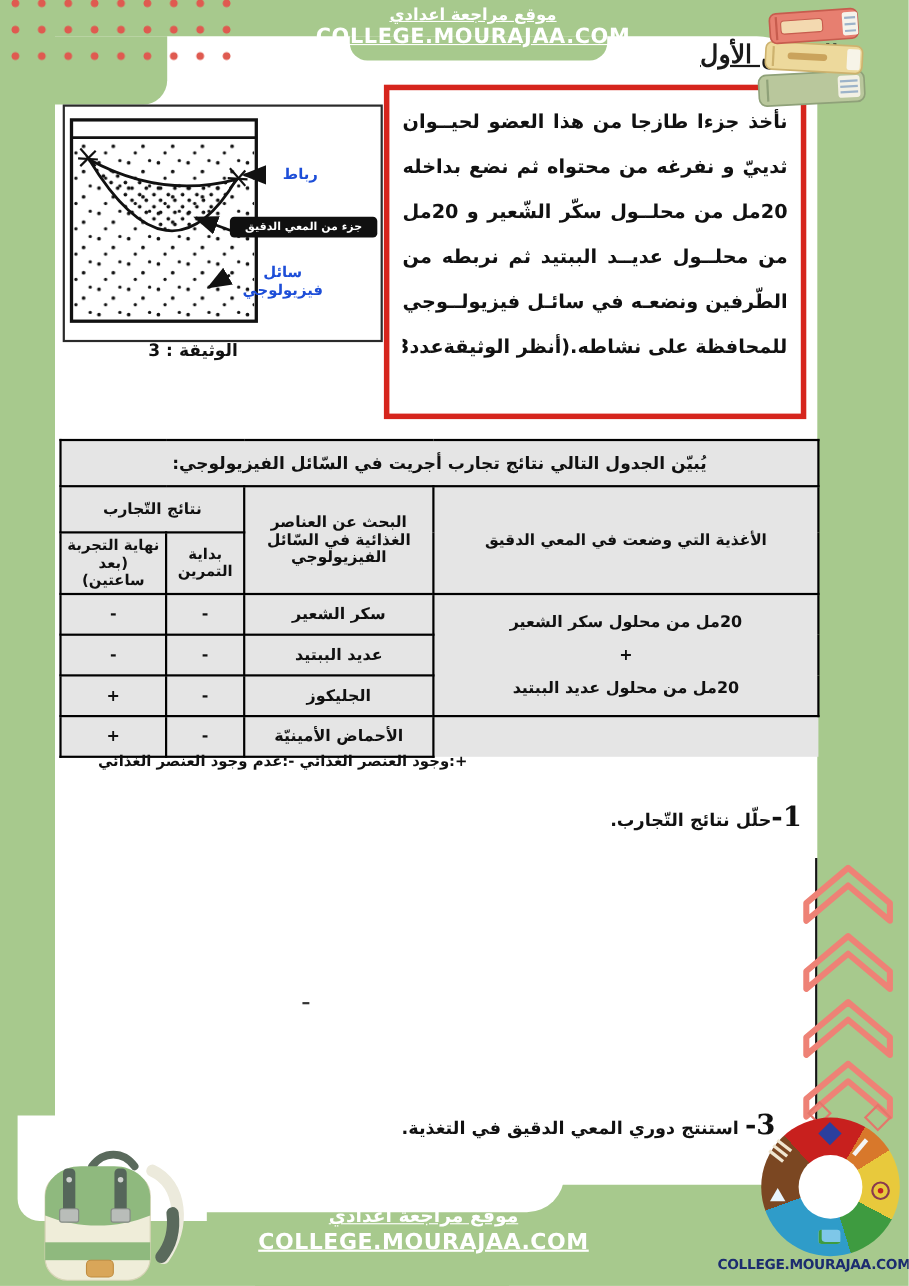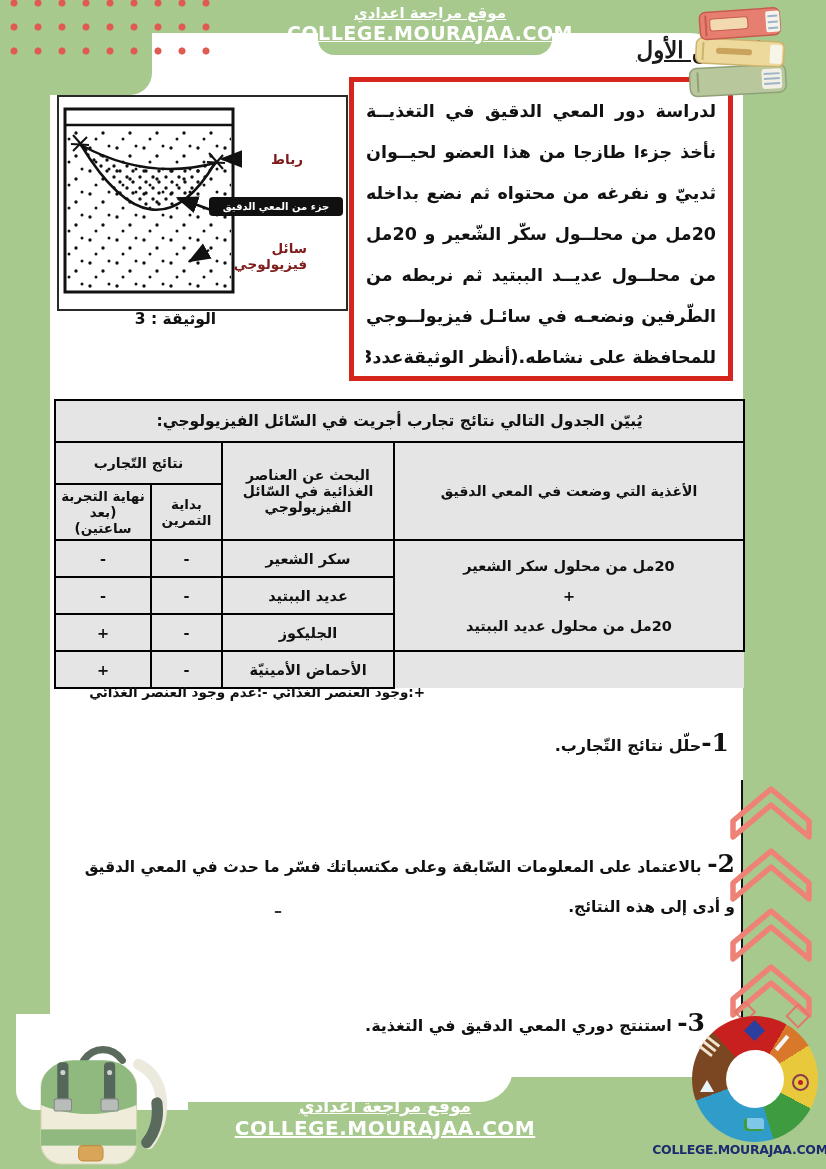--- a/index.html
+++ b/index.html
@@ -21,21 +21,21 @@
   .site-header .l2{font-size:19px;font-weight:bold;text-decoration:underline;letter-spacing:.5px;}
   .books{position:absolute;left:686px;top:0;z-index:5;}
   .title{position:absolute;left:590px;top:36px;width:172px;direction:rtl;text-align:right;z-index:4;
         font-family:"DejaVu Serif",serif;font-weight:bold;font-size:23px;color:#1a1a1a;
         text-decoration:underline;}
   .red-box{position:absolute;left:349px;top:77px;width:384px;height:304px;box-sizing:border-box;
         background:#fff;border:5px solid #d6251d;padding:9px 12px 6px 12px;z-index:4;}
   .red-box .iline{direction:rtl;text-align:justify;text-align-last:justify;line-height:41px;
         font-size:17.5px;font-weight:bold;color:#111;white-space:nowrap;overflow:hidden;}
   .figure-box{position:absolute;left:57px;top:95px;width:287px;height:212px;border:2px solid #2a2a2a;z-index:3;}
-  .fig-label{position:absolute;direction:rtl;font-weight:bold;color:#7f1d1d;z-index:4;}
+  .fig-label{position:absolute;direction:rtl;font-weight:bold;color:#1d4ed8;z-index:4;text-align:center;}
   .lbl-ligature{left:243px;top:151px;width:60px;font-size:13.5px;}
   .lbl-intestine{left:209px;top:197px;width:126px;font-size:10px;background:#101010;color:#fff;
         text-align:center;padding:4px 4px;border-radius:4px;}
   .lbl-liquid{left:207px;top:240px;width:100px;font-size:13.5px;}
   .fig-caption{position:absolute;left:88px;top:310px;width:175px;text-align:center;direction:rtl;
         font-size:15.5px;font-weight:bold;color:#111;z-index:3;}
   .tbl{position:absolute;left:54px;top:399px;width:689px;z-index:3;border-collapse:collapse;
         direction:rtl;table-layout:fixed;}
   .tbl td{border:2px solid #000;font-weight:bold;color:#111;text-align:center;vertical-align:middle;
         padding:1px 3px;background:#e5e5e5;}
@@ -124,21 +124,20 @@
       <rect x="80" y="13" width="14" height="21" rx="2" fill="#f6f3ea"></rect>
       <line x1="82" y1="18" x2="92" y2="18" stroke="#9db3c9" stroke-width="2"></line>
       <line x1="82" y1="24" x2="92" y2="24" stroke="#9db3c9" stroke-width="2"></line>
       <line x1="82" y1="30" x2="92" y2="30" stroke="#9db3c9" stroke-width="2"></line>
       <rect x="24" y="17" width="38" height="12" rx="3" fill="#f3d9b0" stroke="#c75c4e"></rect>
       <line x1="20" y1="13" x2="20" y2="34" stroke="#c75c4e" stroke-width="2"></line>
     </g>
   </svg>
 
   <div class="red-box">
-    <div class="iline">لدراسة دور المعي الدقيق في التغذيــة</div>
     <div class="iline">نأخذ جزءا طازجا من هذا العضو لحيــوان</div>
     <div class="iline">ثدييّ و نفرغه من محتواه ثم نضع بداخله</div>
     <div class="iline">20مل من محلــول سكّر الشّعير و 20مل</div>
     <div class="iline">من محلــول عديــد الببتيد ثم نربطه من</div>
     <div class="iline">الطّرفين ونضعـه في سائـل فيزيولــوجي</div>
     <div class="iline">للمحافظة على نشاطه.(أنظر الوثيقةعدد3)</div>
   </div>
 
   <div class="figure-box">
     <svg width="285" height="208" viewBox="0 0 285 208">
@@ -230,24 +229,20 @@
 
   <div class="legend">
     <span class="sp1">+:وجود العنصر الغذائي</span>
     <span>-:عدم وجود العنصر الغذائي</span>
   </div>
 
   <div class="q q1">
     <span class="num">1-</span><span class="qt">حلّل نتائج التّجارب.</span>
   </div>
 
-  <div class="q q2">
-    <div><span class="num">2-</span> <span class="qt">بالاعتماد على المعلومات السّابقة وعلى مكتسباتك فسّر ما حدث في المعي الدقيق</span></div>
-    <div style="padding-left:10px;"><span class="qt">و أدى إلى هذه النتائج.</span></div>
-  </div>
   <div class="stray-dash">–</div>
 
   <div class="q q3">
     <span class="num">3-</span> <span class="qt">استنتج دوري المعي الدقيق في التغذية.</span>
   </div>
 
   <div class="black-line"></div>
   <svg class="chevron" style="top:786px" width="88" height="60" viewBox="0 0 88 60">
       <polygon points="5,35 43,3 81,35 81,51 43,19 5,51" fill="none" stroke="#ee8276" stroke-width="5.5" stroke-linejoin="round"></polygon>
     </svg>

